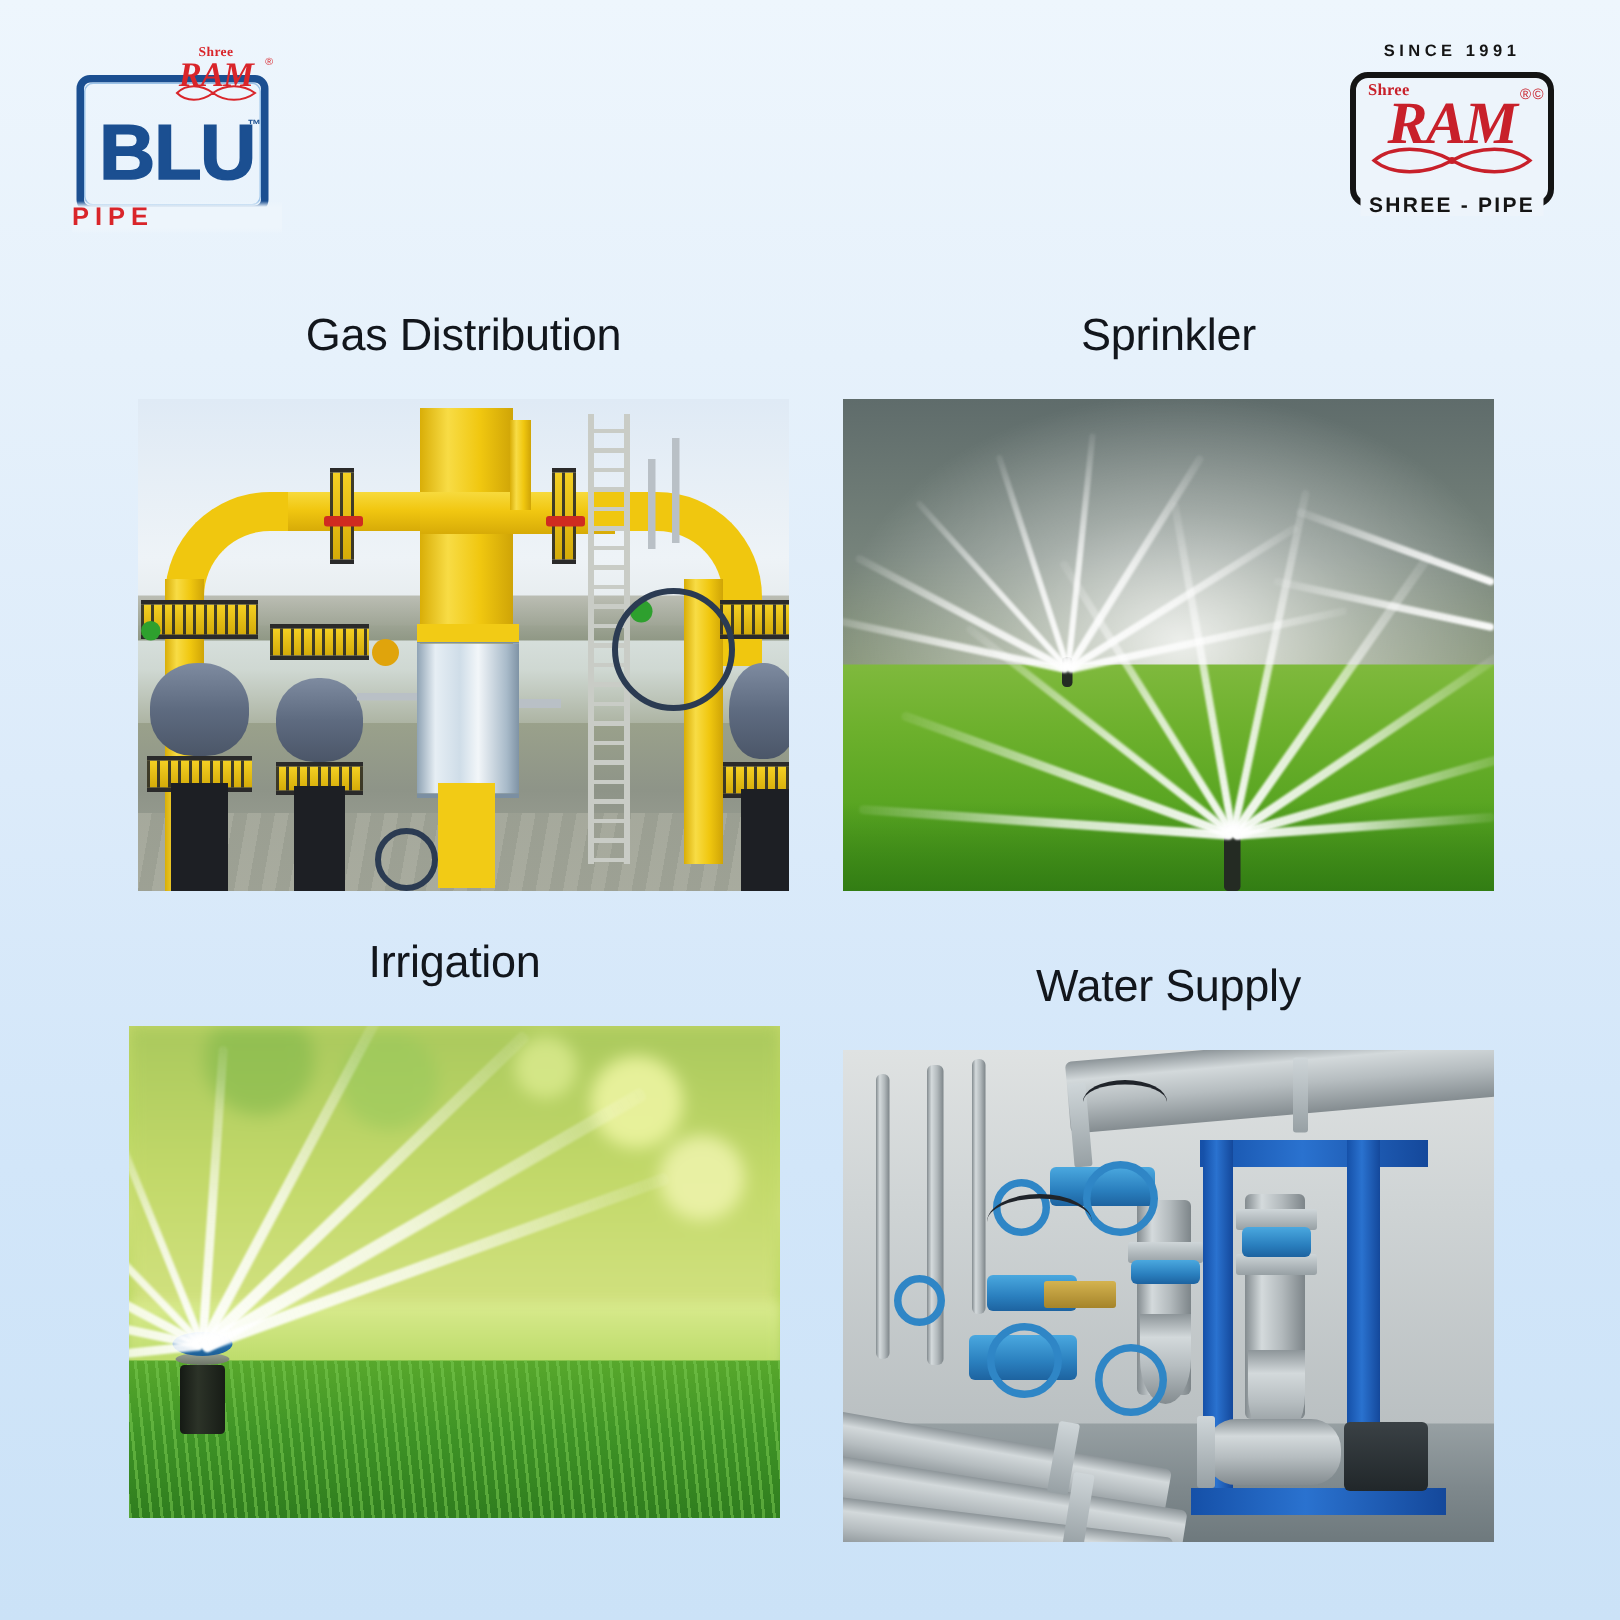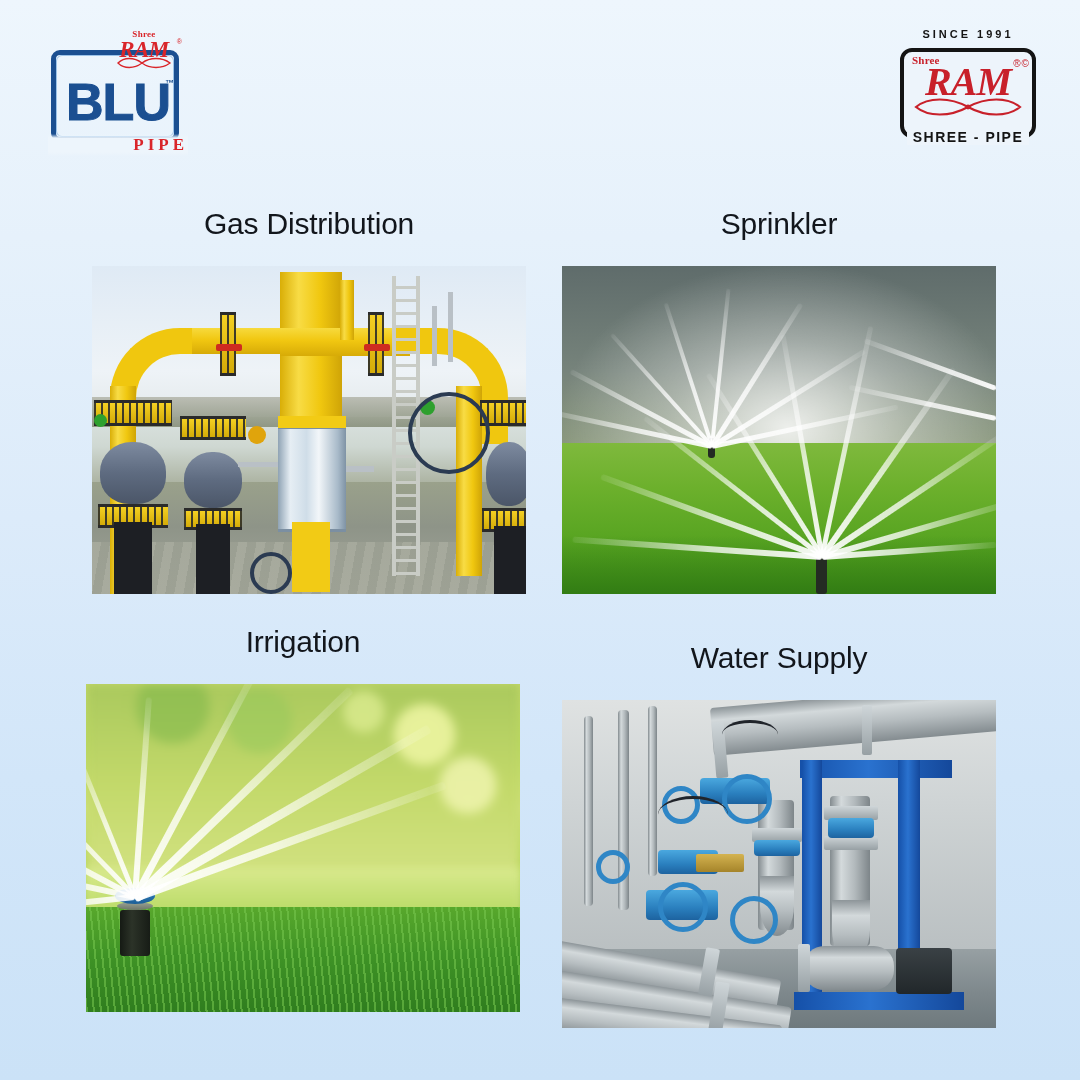--- a/index.html
+++ b/index.html
@@ -85,22 +85,22 @@
     top: 46px;
     font-size: 9px;
     font-weight: bold;
     color: #1b4f91;
   }
   .blu-pipe {
     position: absolute;
     left: 0;
     top: 102px;
     width: 140px;
-    text-align: right;
-    font-family: Liberation Serif, serif;
+    text-align: left;
+    font-family: Liberation Sans, sans-serif;
     font-weight: bold;
     font-size: 17px;
     letter-spacing: 4px;
     color: #d9252a;
     background: linear-gradient(180deg,
        rgba(237,245,252,0) 0%, rgba(237,245,252,1) 18%,
        rgba(237,245,252,1) 82%, rgba(237,245,252,0) 100%);
     padding: 1px 0;
   }
   .blu-shree {

